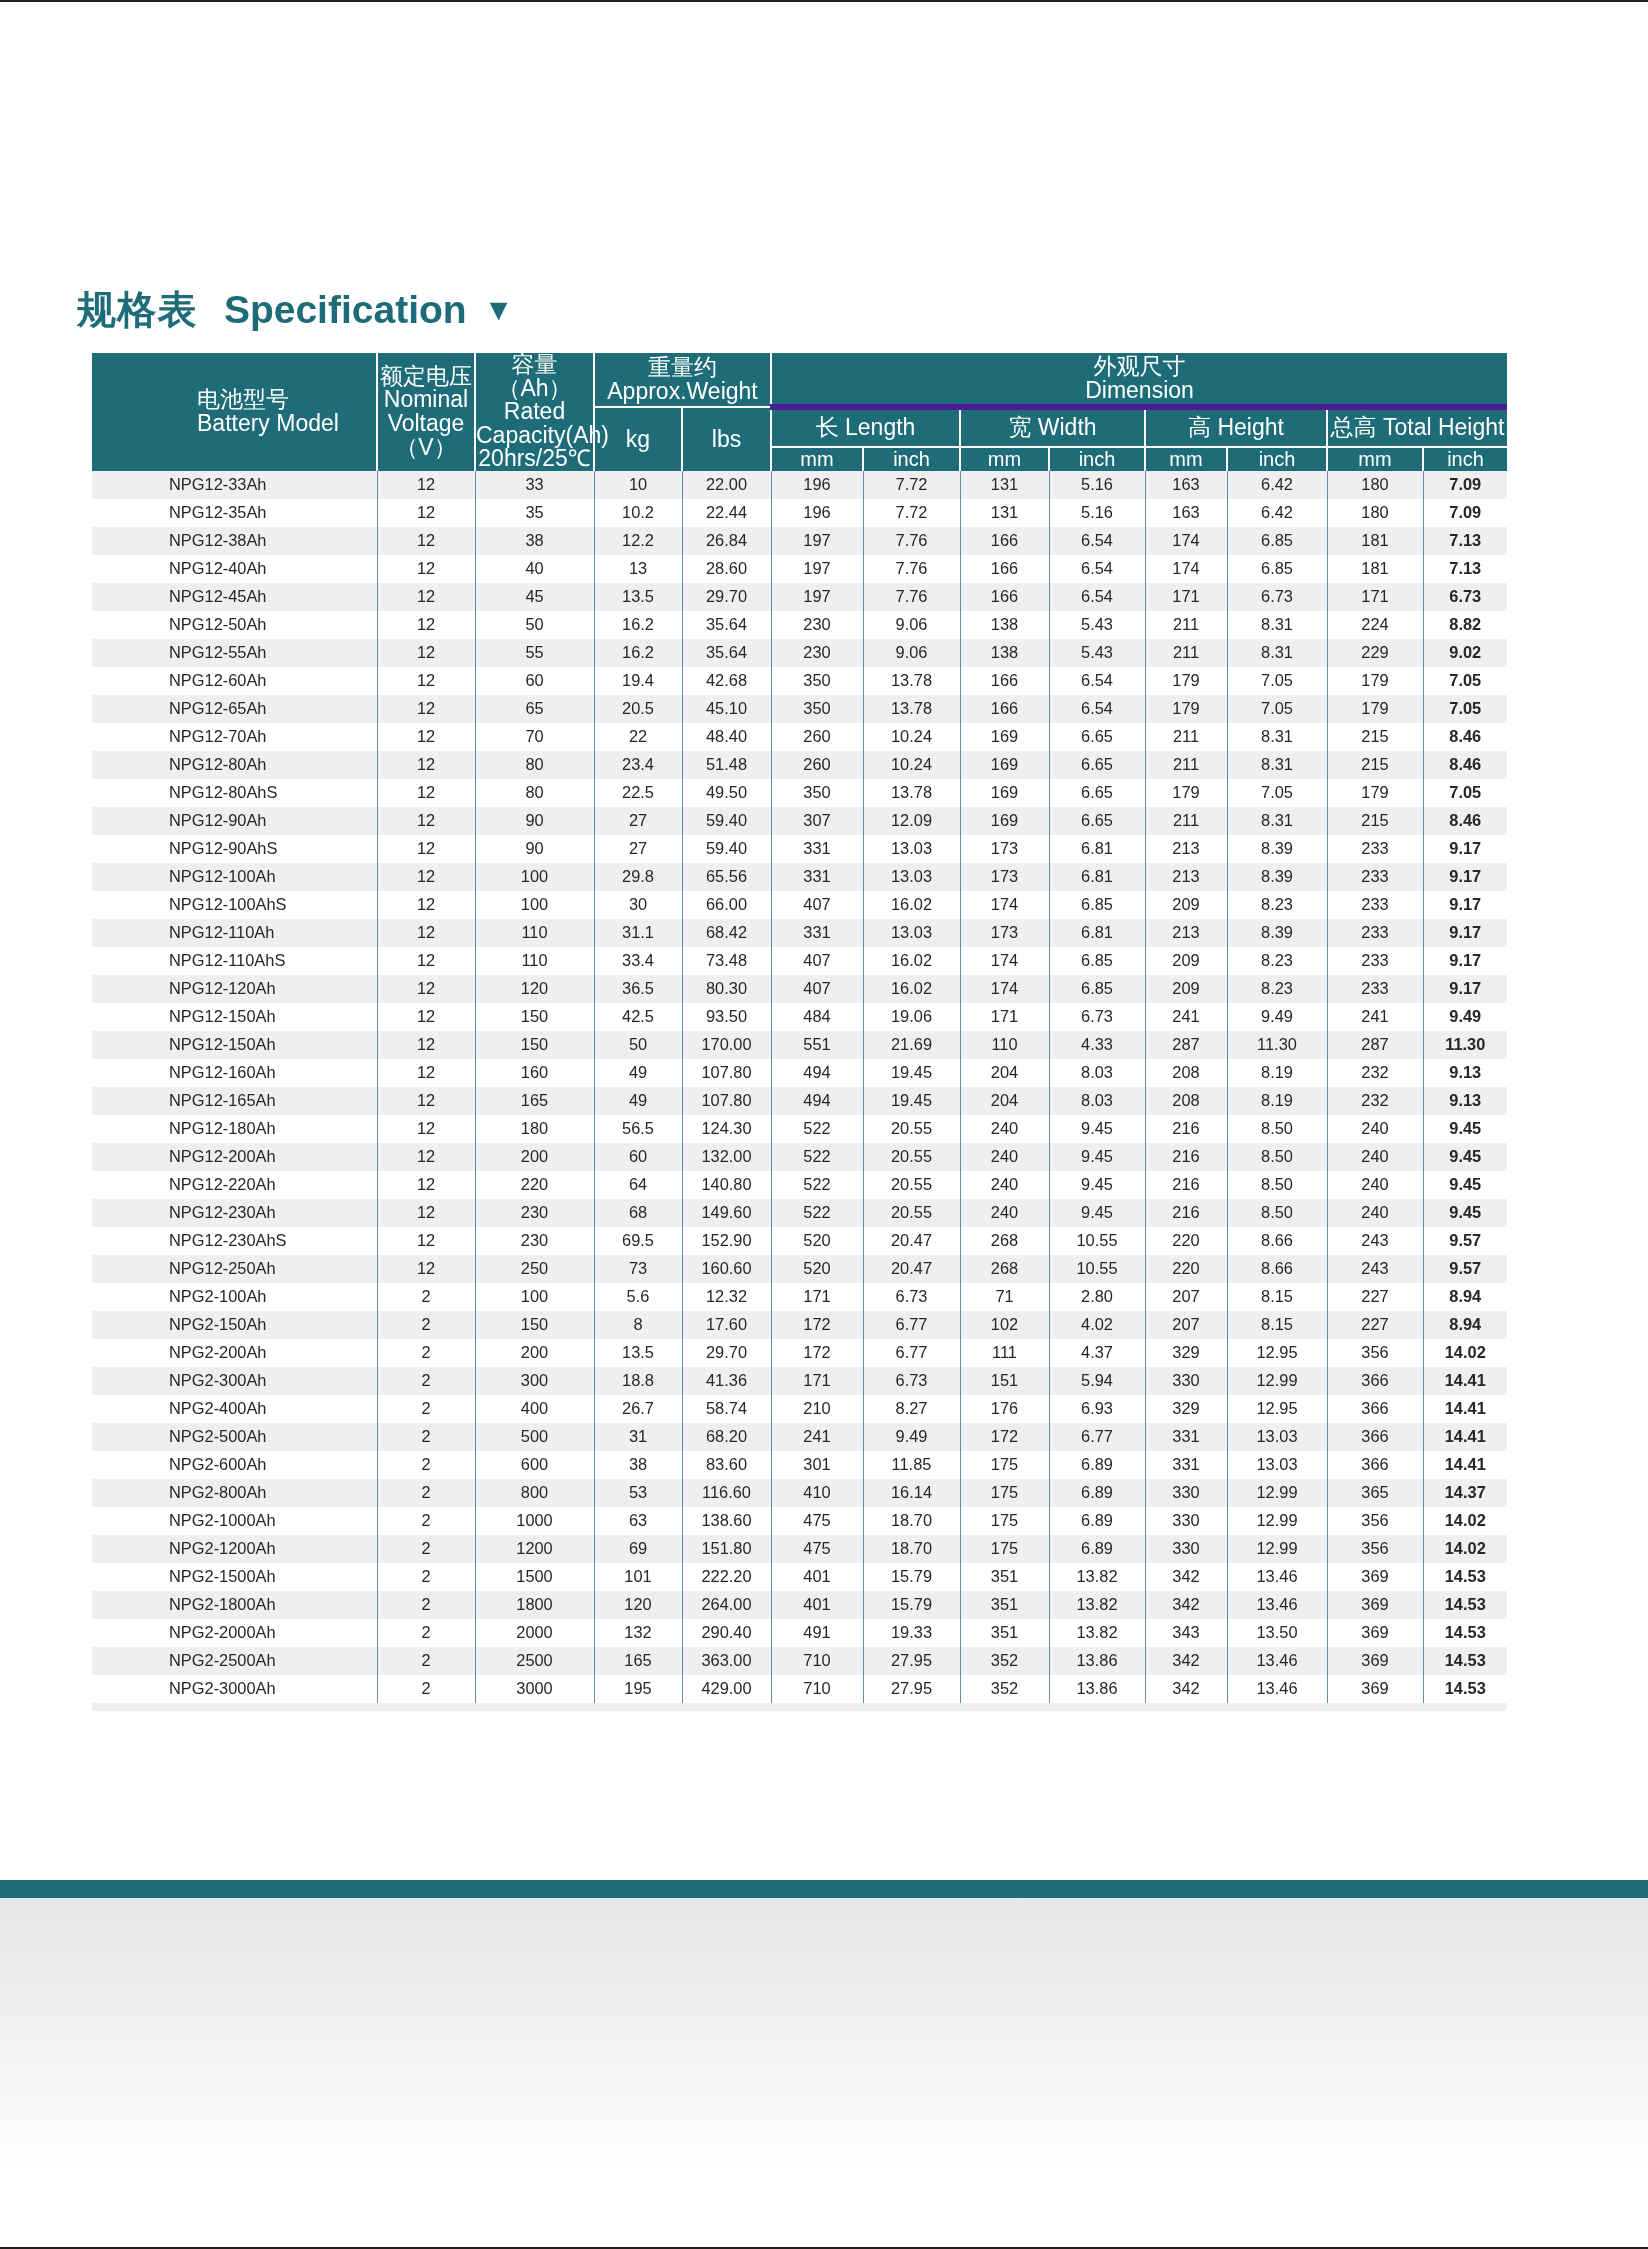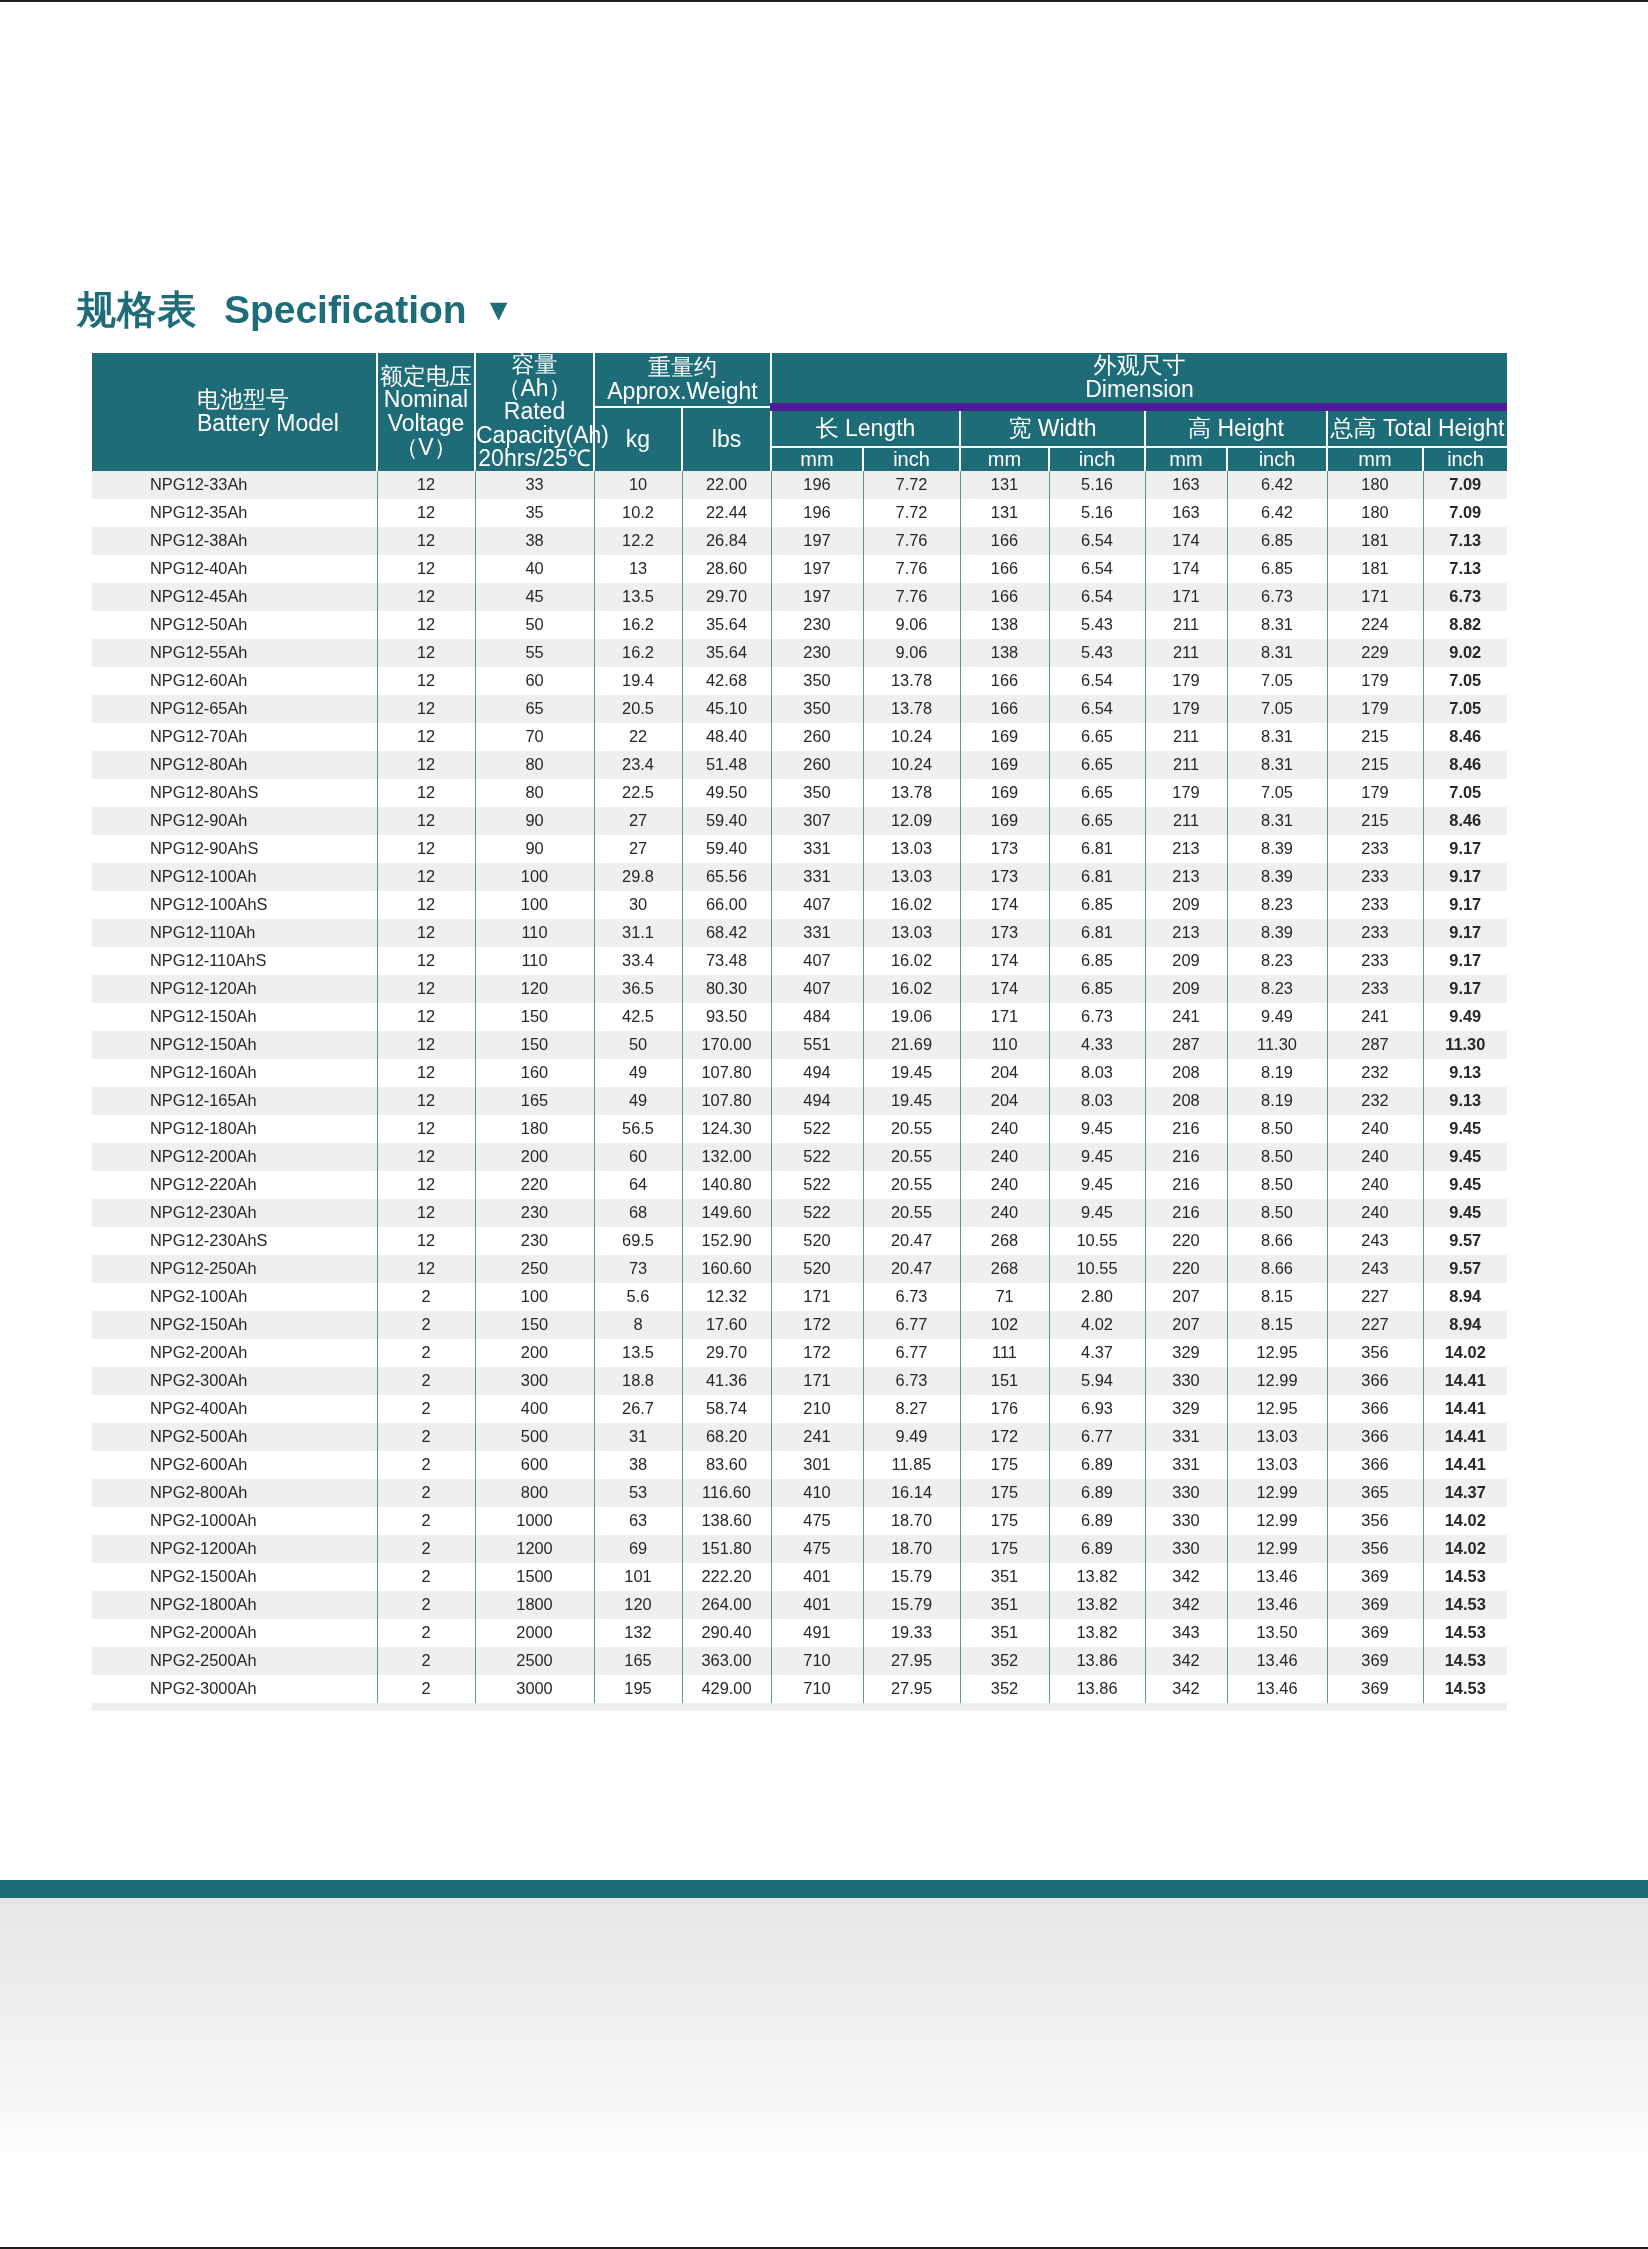--- a/index.html
+++ b/index.html
@@ -42,36 +42,36 @@
   }
   tr.band-a { height: 54px; }
   tr.band-b { height: 29px; }
   tr.band-c { height: 24px; }
   thead .line { line-height: 23.6px; }
   th.th-model { text-align: left; }
   th.th-model .line { padding-left: 105px; }
 
   th.th-model, th.th-voltage, th.th-capacity { border-right: 2px solid #ffffff; }
   th.th-weight { border-right: 2px solid #ffffff; border-bottom: 2px solid #ffffff; }
-  th.th-dimension { border-bottom: 8px solid #4c1d95; }
+  th.th-dimension { border-bottom: 6px solid #4c1d95; }
   th.th-kg, th.th-lbs { border-right: 2px solid #ffffff; }
   th.th-group { border-right: 2px solid #ffffff; border-bottom: 2px solid #ffffff; }
   th.th-group.last { border-right: none; }
   th.th-sub { border-right: 2px solid #ffffff; font-size: 20px; }
   th.th-sub.last { border-right: none; }
 
   tbody tr { height: 28px; }
   tbody tr:nth-child(odd) td { background: #efefef; }
   tbody td {
     font-size: 16.4px; color: #2b2526; text-align: center;
     padding: 0; vertical-align: middle;
     border-right: 1px solid rgba(29,108,120,0.72);
   }
   tbody td:last-child { border-right: none; font-weight: bold; }
-  tbody td.model { text-align: left; padding-left: 58px; }
+  tbody td.model { text-align: left; padding-left: 77px; }
   tbody tr.tail { height: 8.5px; }
   tbody tr.tail td { background: #efefef; border: none; }
 </style>
 </head>
 <body>
 
 <div class="top-line"></div>
 
 <div class="title">
   <span class="t-zh">规格表</span>

